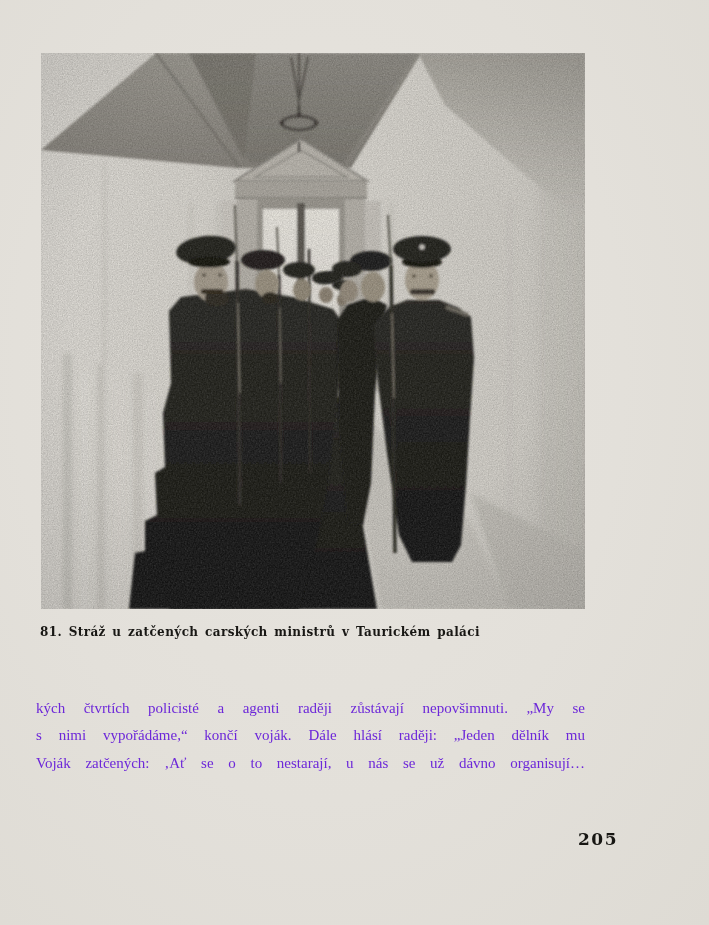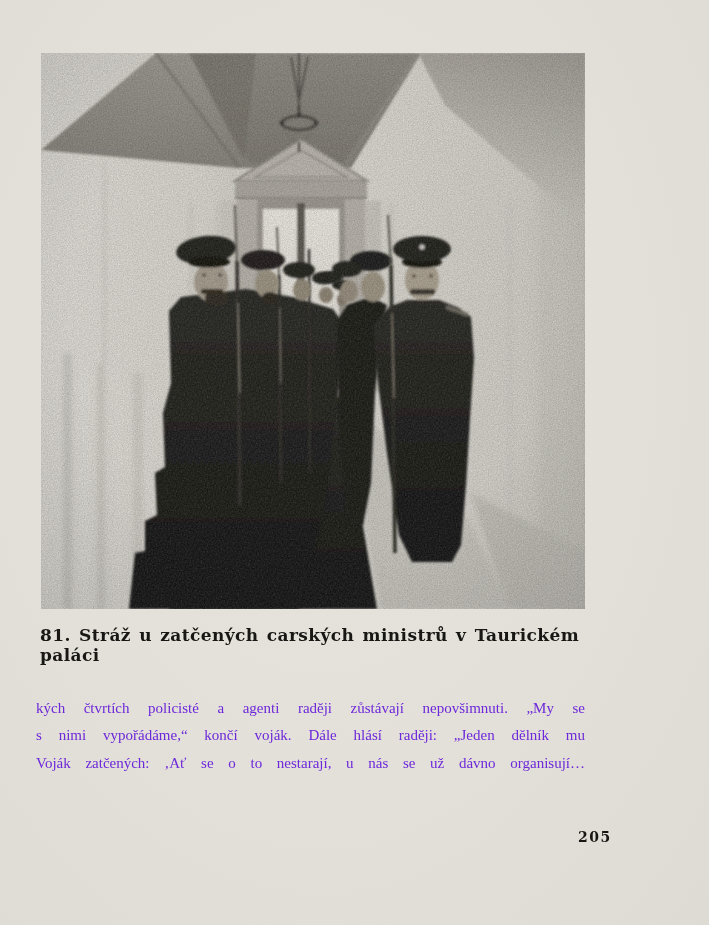--- a/index.html
+++ b/index.html
@@ -13,42 +13,42 @@
   }
   .page{position:absolute;inset:0;}
   .photo-wrap{
     position:absolute;left:41px;top:53px;width:544px;height:556px;
   }
   .photo-wrap svg{display:block;}
   .caption{
     position:absolute;left:40px;top:625px;width:560px;
     font-family:"DejaVu Serif", serif;
     font-weight:bold;
-    font-size:17px;
+    font-size:12px;
     letter-spacing:0.4px;
     word-spacing:2px;
     color:#181714;
   }
   .body-text{
     position:absolute;left:36px;top:695px;width:549px;
     font-size:15px;
     line-height:27.3px;
     color:#6d28d9;
   }
   .body-text .line{
     text-align:justify;
     text-align-last:justify;
     word-spacing:2px;
     white-space:normal;
   }
   .page-number{
     position:absolute;left:578px;top:829px;width:60px;
     font-family:"DejaVu Serif", serif;
     font-weight:bold;
-    font-size:14px;
+    font-size:17px;
     letter-spacing:1.5px;
     color:#171613;
   }
 </style>
 </head>
 <body>
 
 <main class="page">
 
   <figure class="photo-wrap" style="margin:0;">

